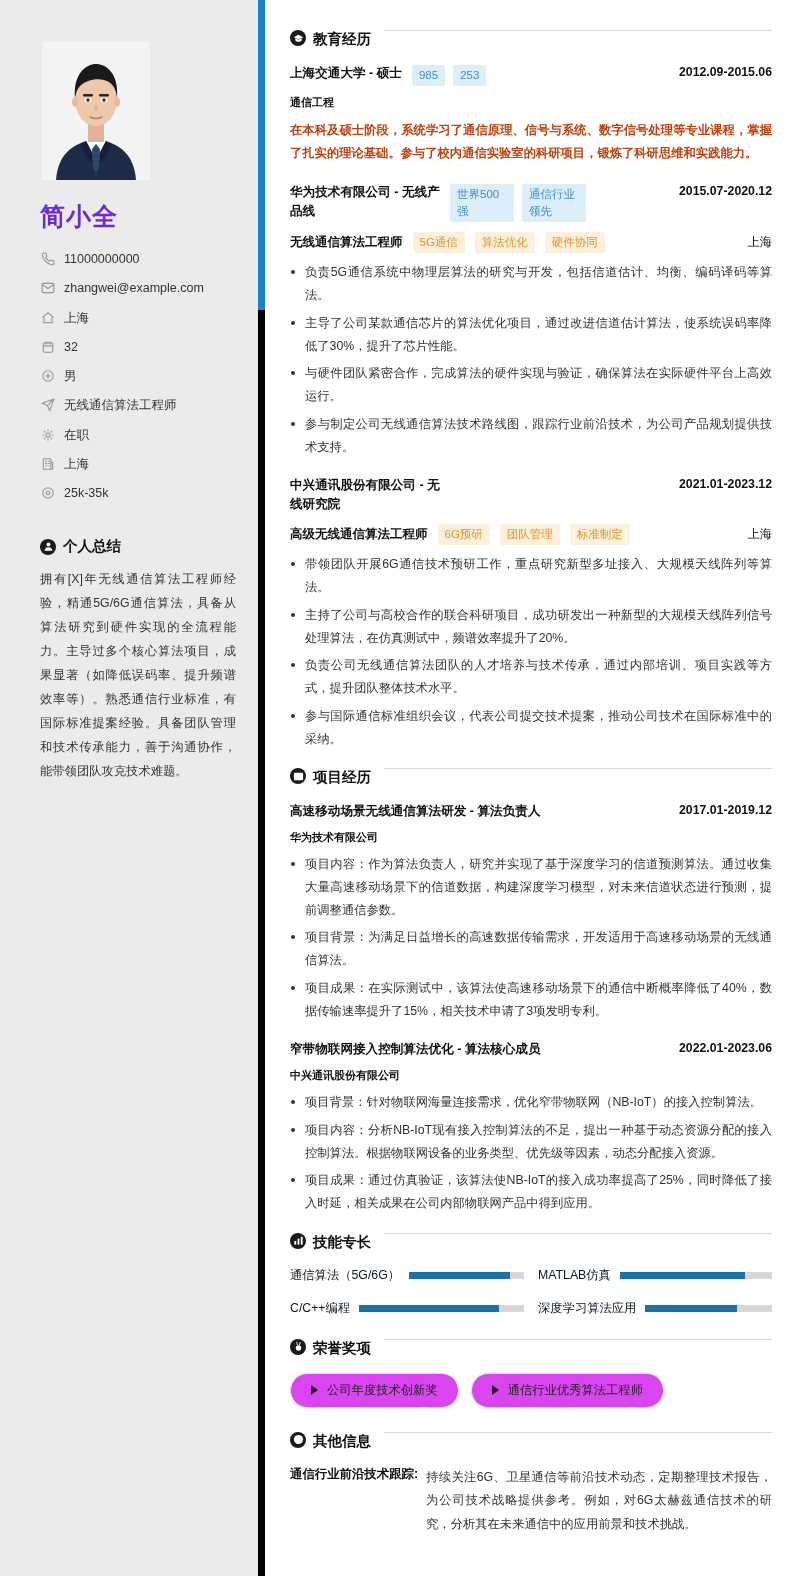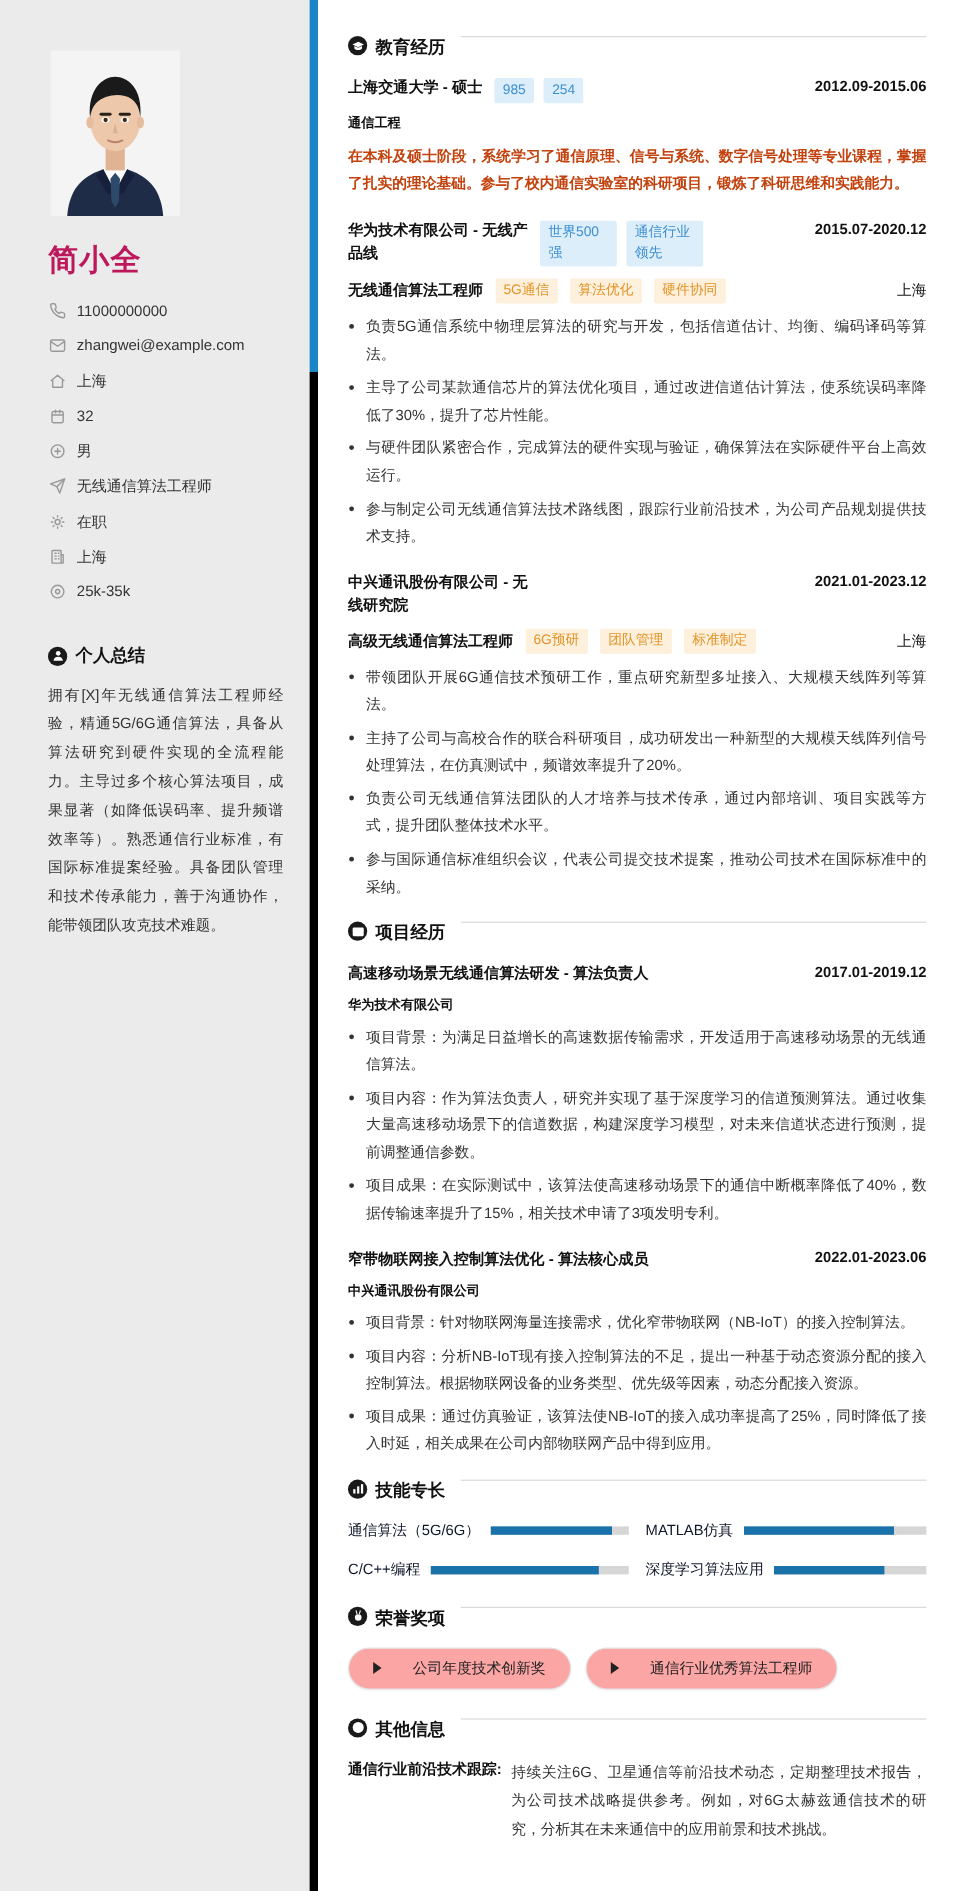--- a/index.html
+++ b/index.html
@@ -47,21 +47,21 @@
     margin: 0 auto 0 14px;
     background: #f2f2f2;
     overflow: hidden;
     position: relative;
   }
   .photo-svg { display: block; width: 108px; height: 138px; }
 
   .person-name {
     font-size: 25px;
     font-weight: bold;
-    color: #be185d;
+    color: #6d28d9;
     margin: 20px 0 18px 12px;
     letter-spacing: 1px;
   }
 
   .contact-list { list-style: none; margin-left: 12px; }
   .contact-item {
     display: flex;
     align-items: center;
     gap: 9px;
     margin-bottom: 13px;
@@ -273,27 +273,27 @@
     position: absolute;
     left: 0; top: 0; bottom: 0;
     background: #1a72ab;
   }
 
   
   .honors-row { display: flex; gap: 12px; margin-bottom: 24px; flex-wrap: wrap; }
   .honor-chip {
     display: flex;
     align-items: center;
-    gap: 26px;
+    gap: 9px;
     border: 1px solid #e2e2e2;
     border-radius: 18px;
     padding: 8px 20px;
     font-size: 12.3px;
     color: #222222;
-    background: #fca5a5;
+    background: #d946ef;
     box-shadow: 0 1px 2px rgba(0,0,0,0.05);
   }
   .tri {
     width: 0; height: 0;
     border-left: 7px solid #222222;
     border-top: 5px solid transparent;
     border-bottom: 5px solid transparent;
   }
 
   
@@ -478,21 +478,21 @@
         </span>
         <span class="sec-title">教育经历</span>
         <span class="sec-rule"></span>
       </div>
 
       <div class="entry">
         <div class="entry-row1">
           <span class="entry-title">上海交通大学 - 硕士</span>
           <span class="entry-tags">
             <span class="tag-blue">985</span>
-            <span class="tag-blue">254</span>
+            <span class="tag-blue">253</span>
           </span>
           <span class="entry-date">2012.09-2015.06</span>
         </div>
         <div class="entry-sub">通信工程</div>
         <p class="entry-desc">在本科及硕士阶段，系统学习了通信原理、信号与系统、数字信号处理等专业课程，掌握了扎实的理论基础。参与了校内通信实验室的科研项目，锻炼了科研思维和实践能力。</p>
       </div>
     </section>
 
     <section class="section">
 
@@ -553,22 +553,22 @@
         <span class="sec-rule"></span>
       </div>
 
       <div class="entry">
         <div class="entry-row1">
           <span class="entry-title">高速移动场景无线通信算法研发 - 算法负责人</span>
           <span class="entry-date">2017.01-2019.12</span>
         </div>
         <div class="entry-sub">华为技术有限公司</div>
         <ul class="bullets">
+          <li>项目内容：作为算法负责人，研究并实现了基于深度学习的信道预测算法。通过收集大量高速移动场景下的信道数据，构建深度学习模型，对未来信道状态进行预测，提前调整通信参数。</li>
           <li>项目背景：为满足日益增长的高速数据传输需求，开发适用于高速移动场景的无线通信算法。</li>
-          <li>项目内容：作为算法负责人，研究并实现了基于深度学习的信道预测算法。通过收集大量高速移动场景下的信道数据，构建深度学习模型，对未来信道状态进行预测，提前调整通信参数。</li>
           <li>项目成果：在实际测试中，该算法使高速移动场景下的通信中断概率降低了40%，数据传输速率提升了15%，相关技术申请了3项发明专利。</li>
         </ul>
       </div>
 
       <div class="entry">
         <div class="entry-row1">
           <span class="entry-title">窄带物联网接入控制算法优化 - 算法核心成员</span>
           <span class="entry-date">2022.01-2023.06</span>
         </div>
         <div class="entry-sub">中兴通讯股份有限公司</div>

